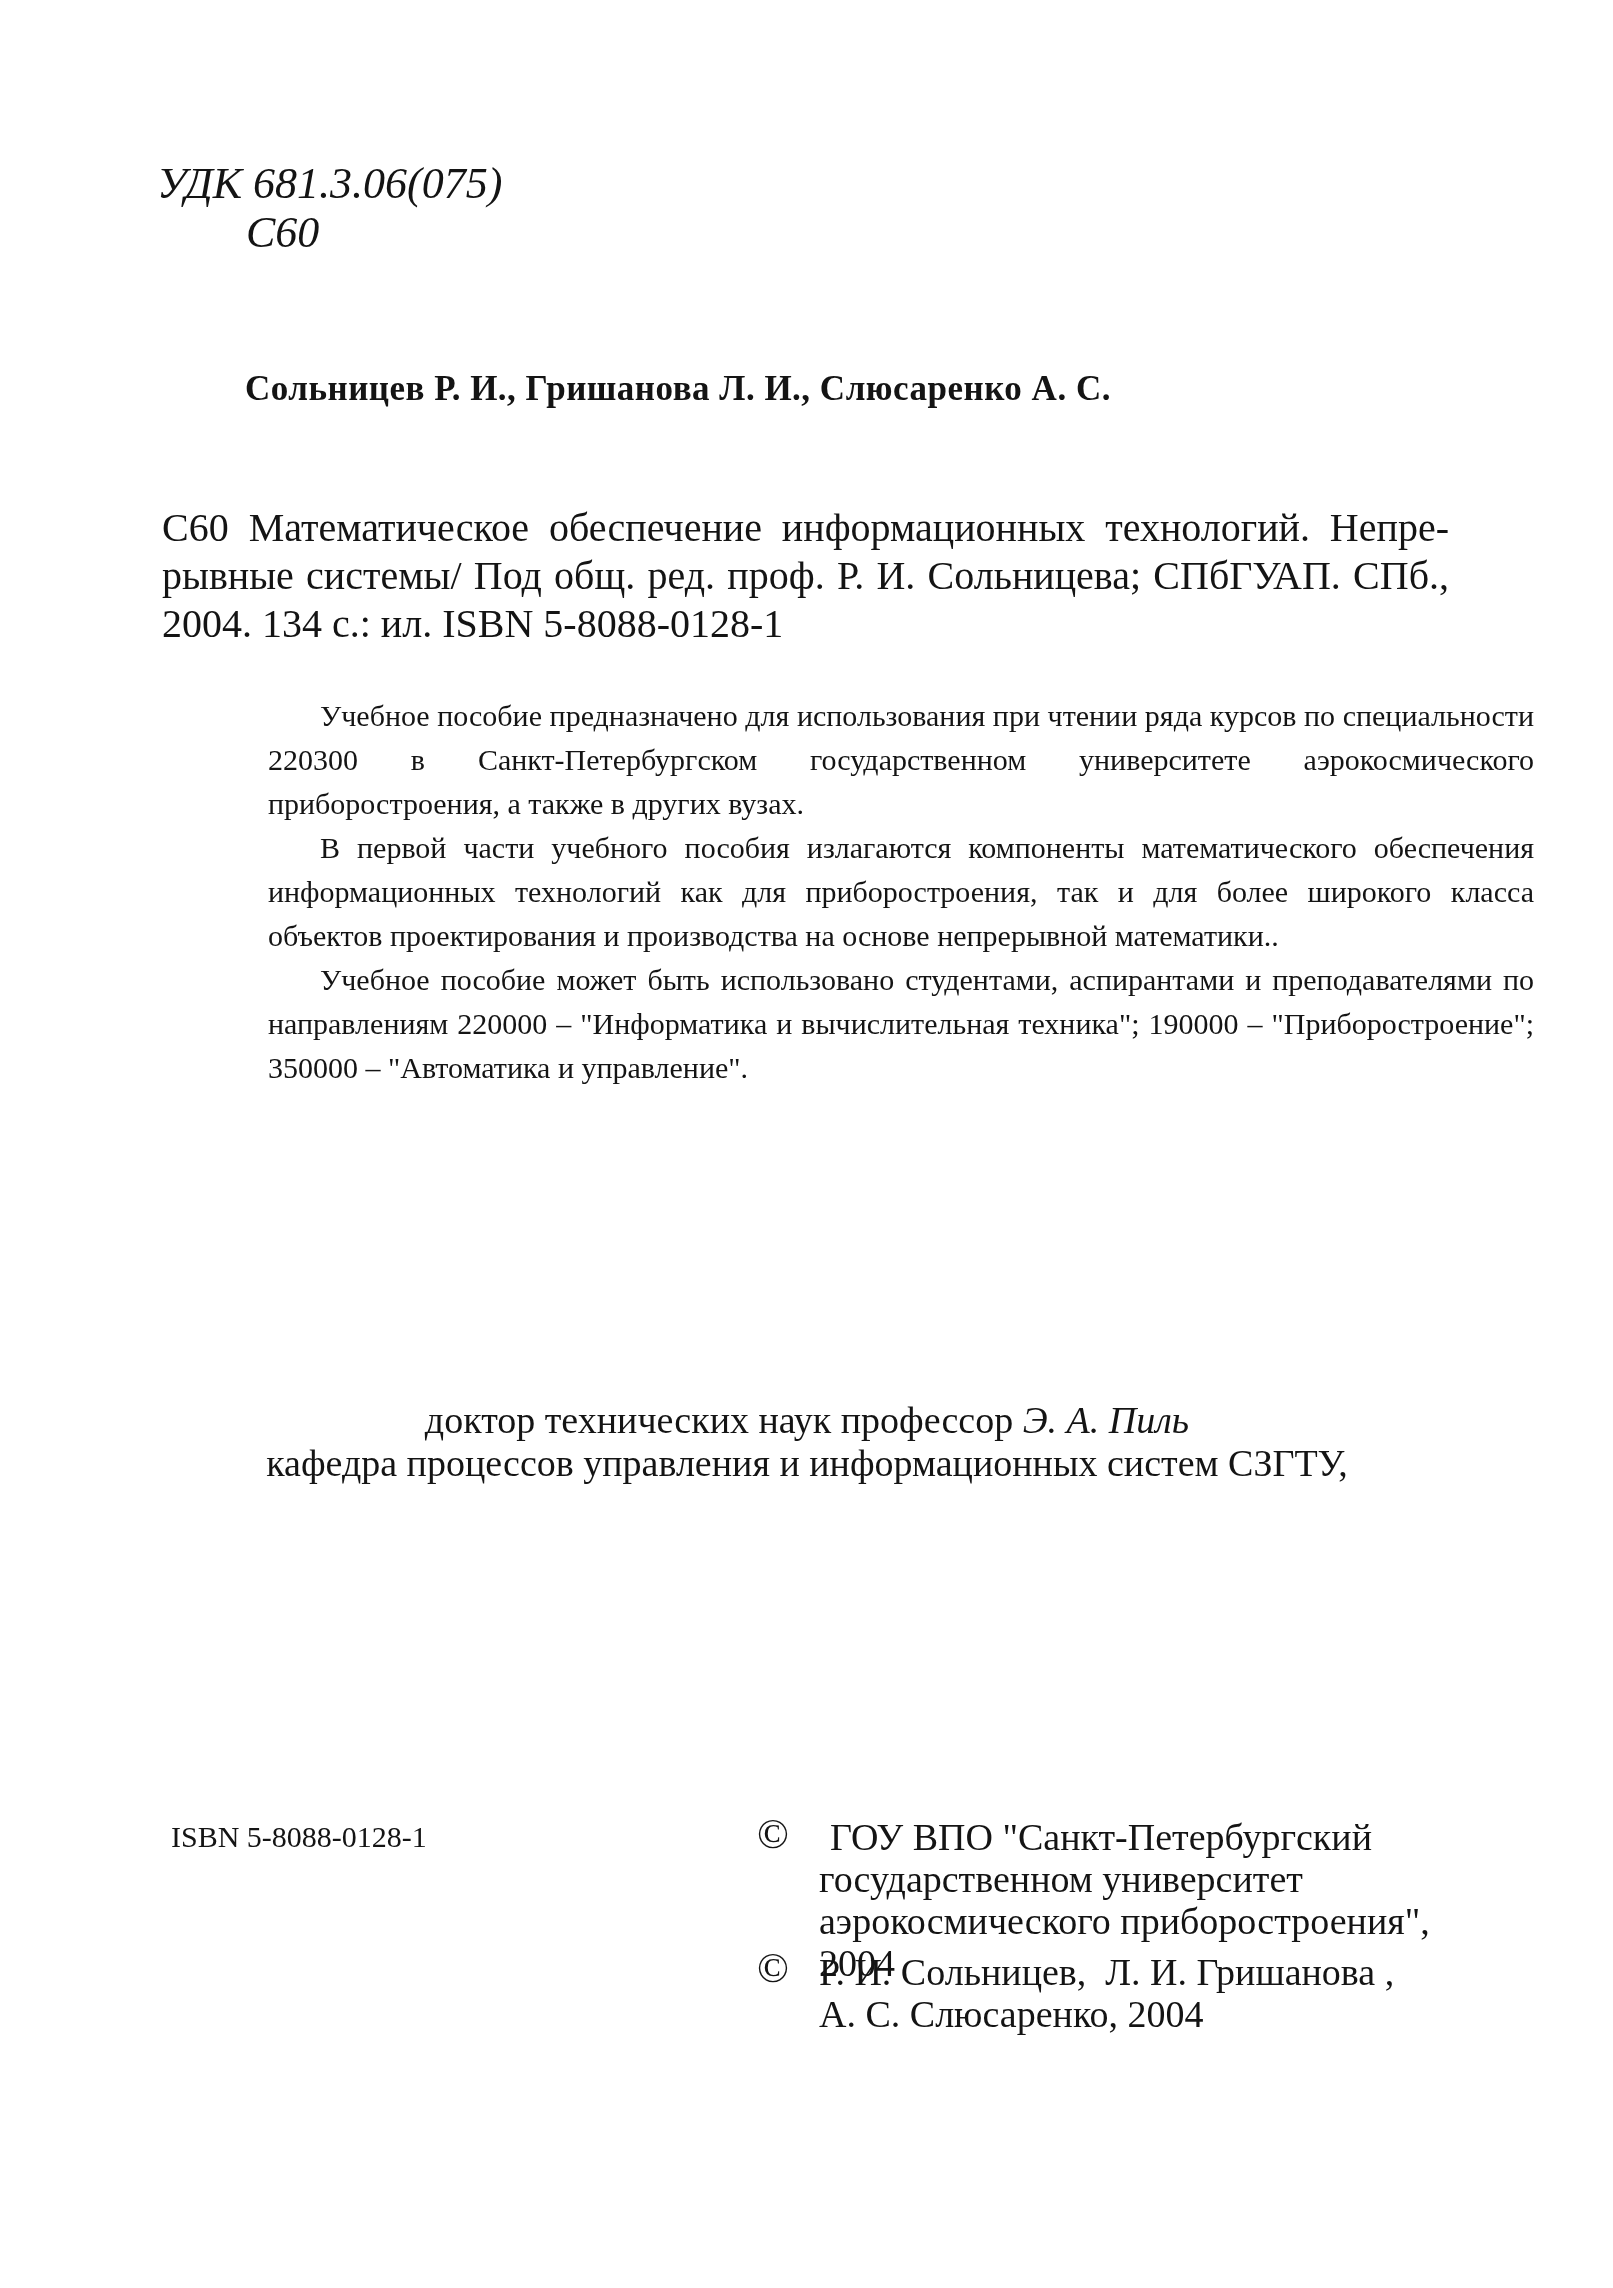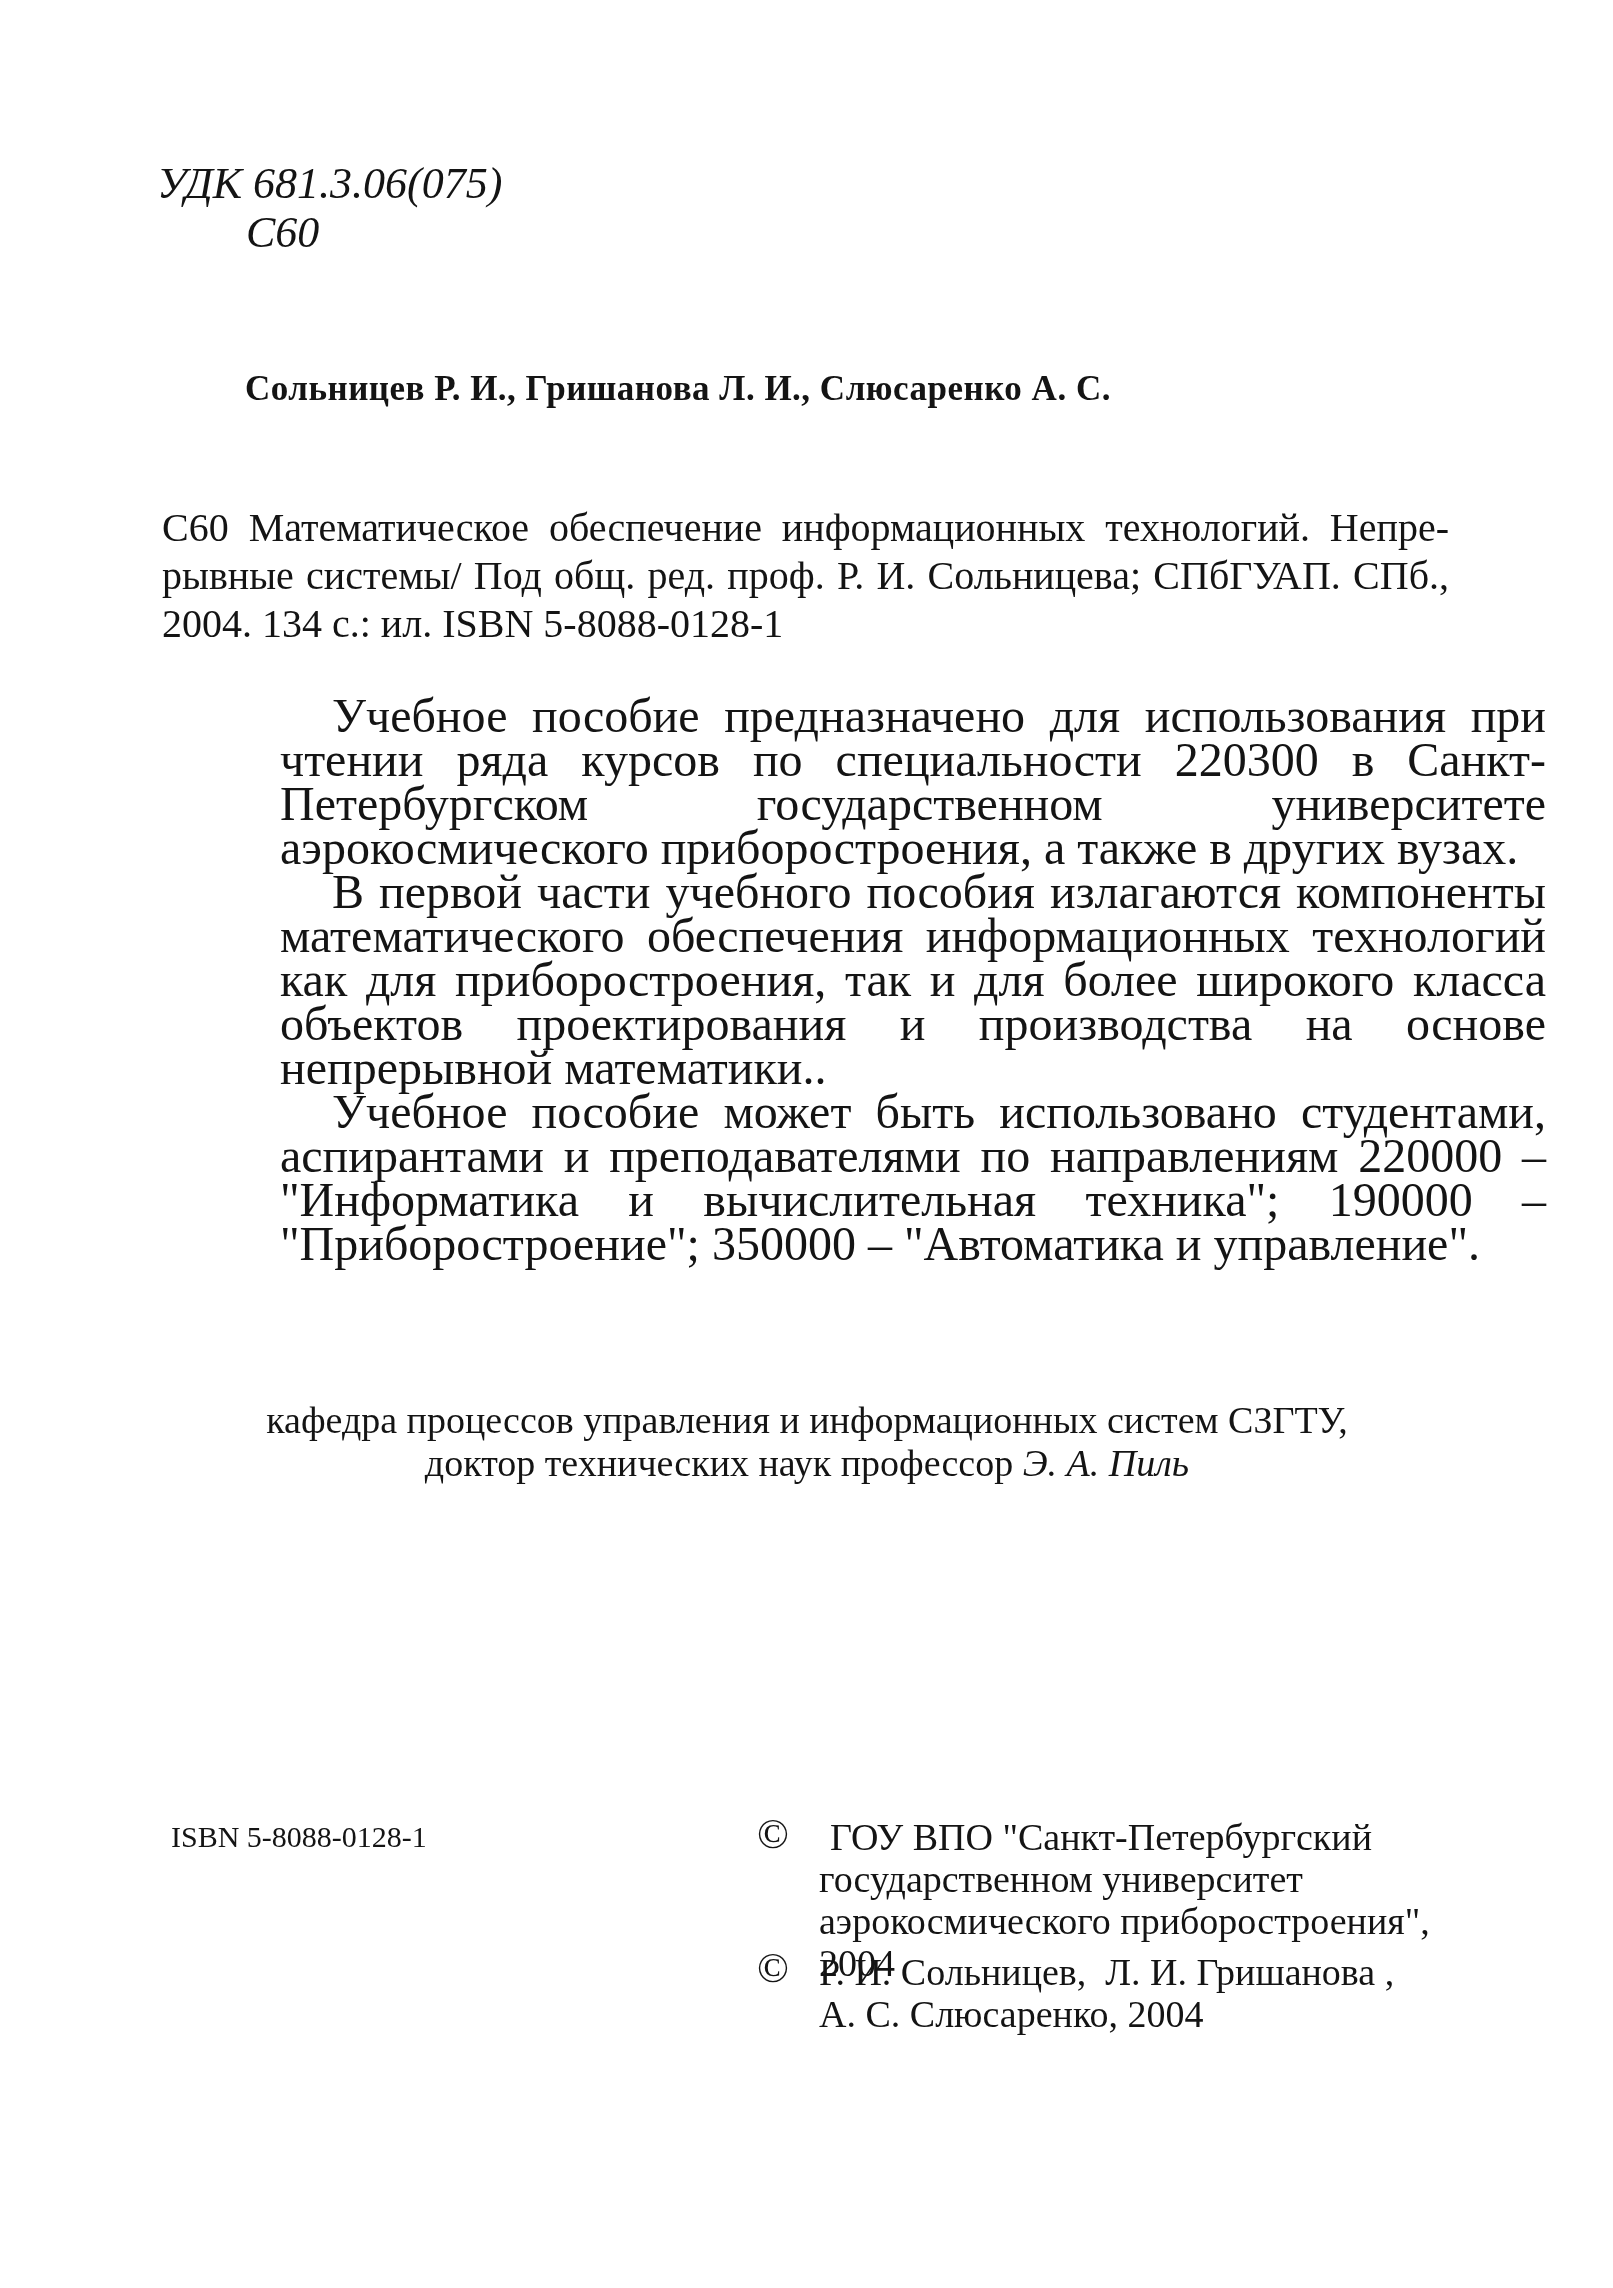--- a/index.html
+++ b/index.html
@@ -33,22 +33,22 @@
   
   .imprint {
     left: 162px; top: 464px; width: 1287px;
     font-size: 40px; line-height: 48px;
     text-align: justify;
   }
   .imprint .idx { margin-right: 20px; }
 
   
   .abstract {
-    left: 280px; top: 694px; width: 1266px;
-    font-size: 48px; line-height: 44px;
+    left: 268px; top: 694px; width: 1266px;
+    font-size: 30px; line-height: 44px;
     text-align: justify;
   }
   .abstract p { margin: 0; text-indent: 52px; }
 
   
   .reviewers {
     left: 161px; top: 1399px; width: 1292px;
     font-size: 38px; line-height: 43px;
     text-align: center;
   }
@@ -82,22 +82,22 @@
 
   <p class="abs imprint"><span class="idx">С60</span><span>Математическое обеспечение информационных технологий. Непре­рывные системы/ Под общ. ред. проф. Р. И. Сольницева; СПбГУАП. СПб., 2004. 134 с.: ил. ISBN 5-8088-0128-1</span></p>
 
   <div class="abs abstract">
     <p>Учебное пособие предназначено для использования при чтении ряда кур­сов по специальности 220300 в Санкт-Петербургском государственном уни­верситете аэрокосмического приборостроения, а также в других вузах.</p>
     <p>В первой части учебного пособия излагаются компоненты математи­ческого обеспечения информационных технологий как для приборострое­ния, так и для более широкого класса объектов проектирования и производ­ства на основе непрерывной математики..</p>
     <p>Учебное пособие может быть использовано студентами, аспирантами и преподавателями по направлениям 220000 – "Информатика и вычислитель­ная техника"; 190000 – "Приборостроение"; 350000 – "Автоматика и управ­ление".</p>
   </div>
 
   <div class="abs reviewers">
+    <div><span>доктор технических наук профессор </span><span class="rev-name">Э. А. Пиль</span></div>
     <div>кафедра процессов управления и информационных систем СЗГТУ,</div>
-    <div><span>доктор технических наук профессор </span><span class="rev-name">Э. А. Пиль</span></div>
   </div>
 
   <div class="abs isbn">ISBN 5-8088-0128-1</div>
 
   <div class="abs copy-sign copy-sign-1">©</div>
   <div class="abs copy-text copy-text-1">
     <span class="line">ГОУ ВПО "Санкт-Петербургский</span>
     <span class="line">государственном университет</span>
     <span class="line">аэрокосмического приборостроения", 2004</span>
   </div>

